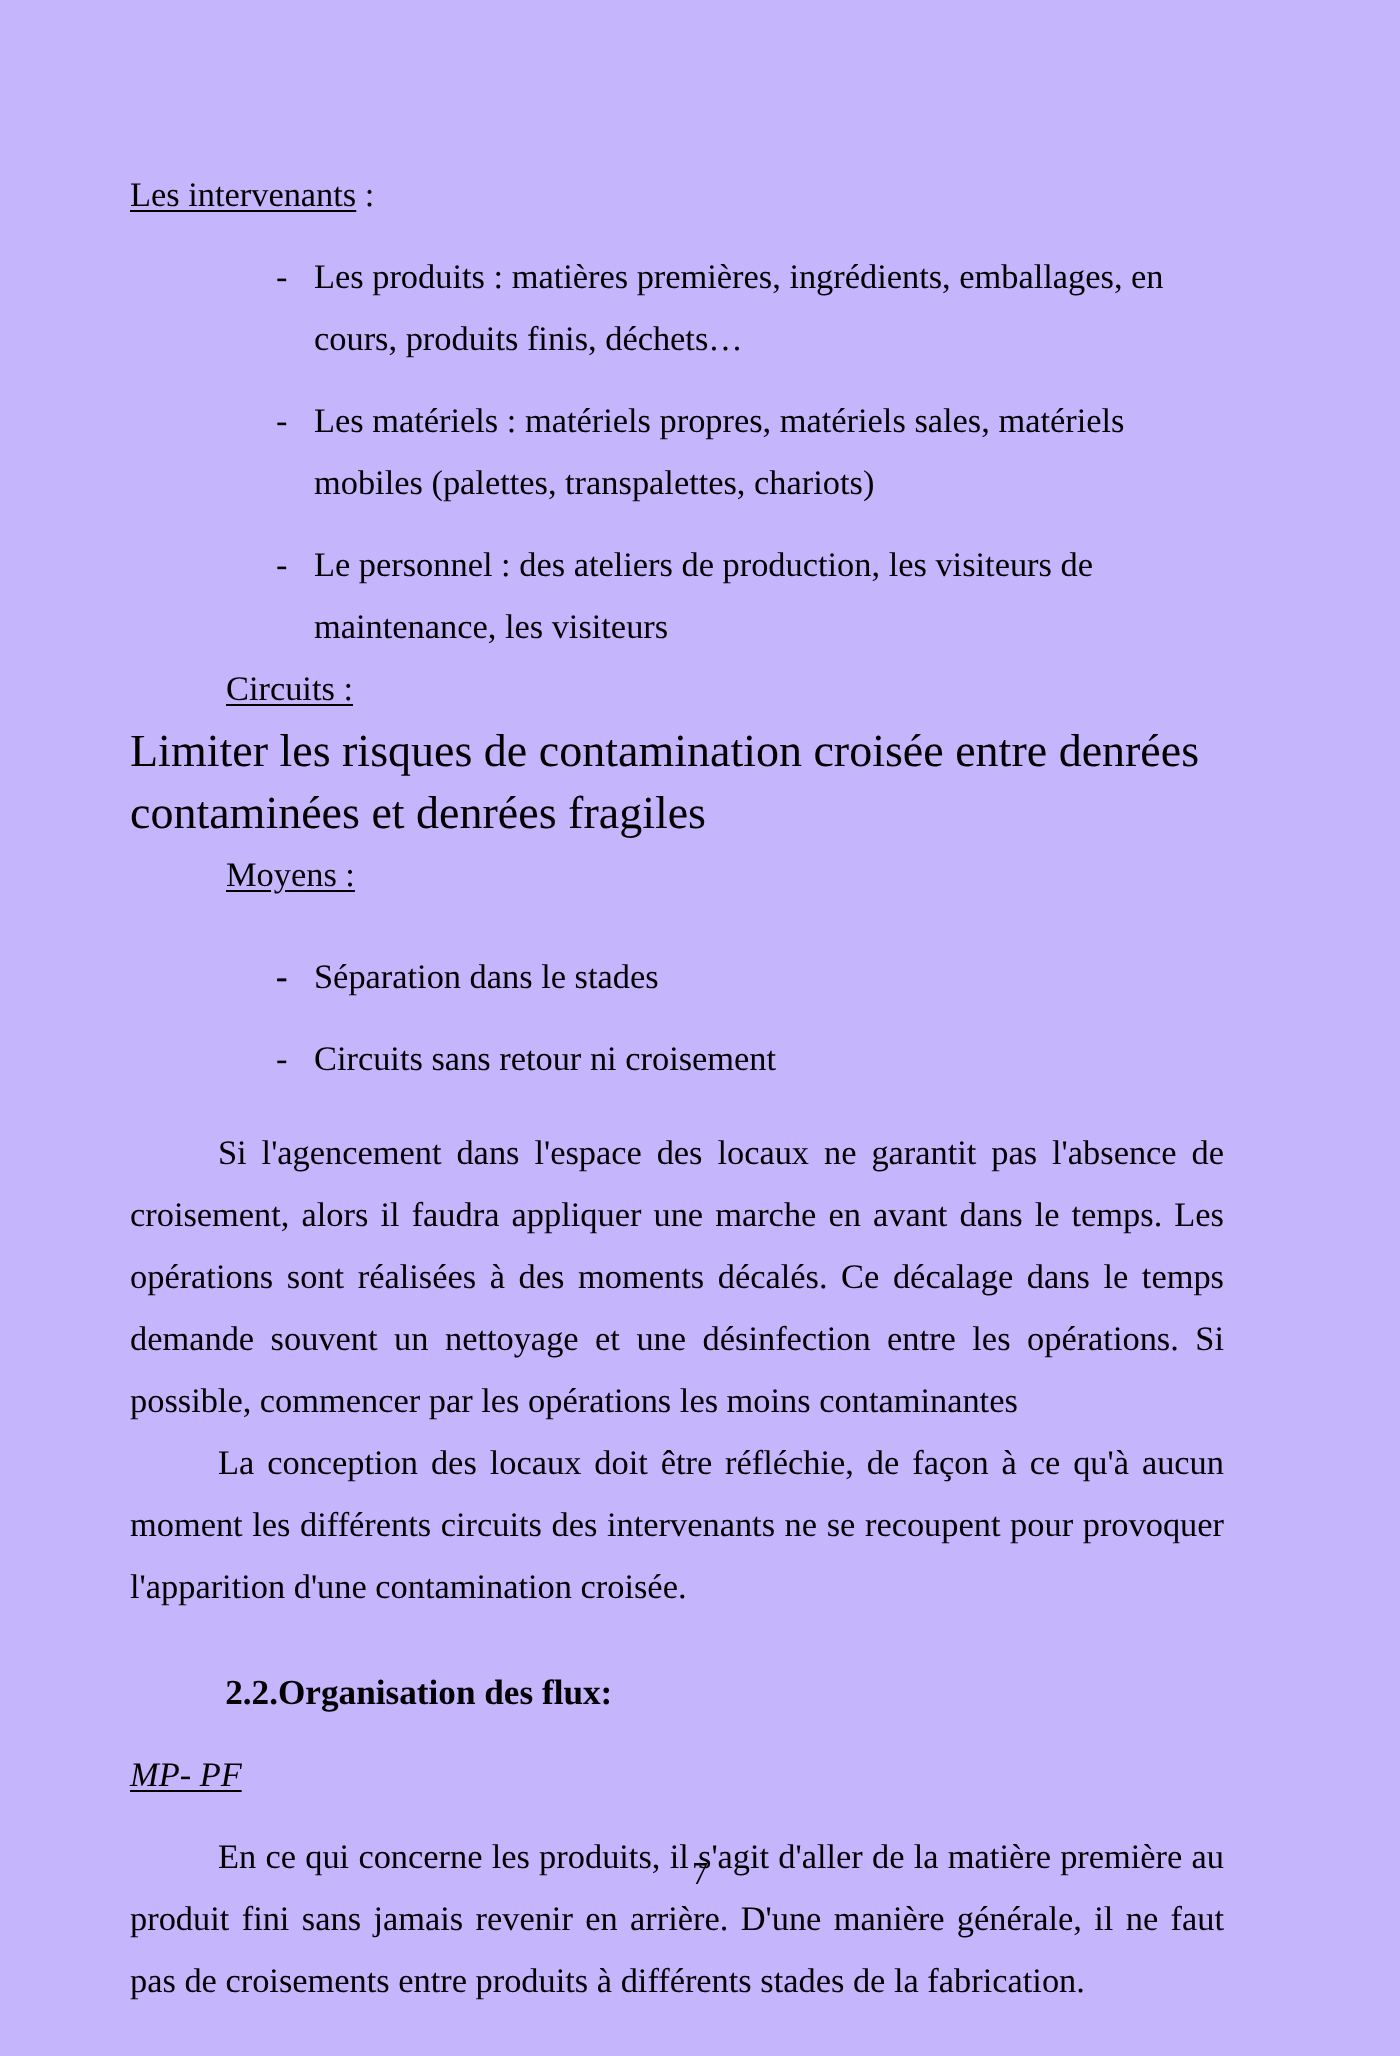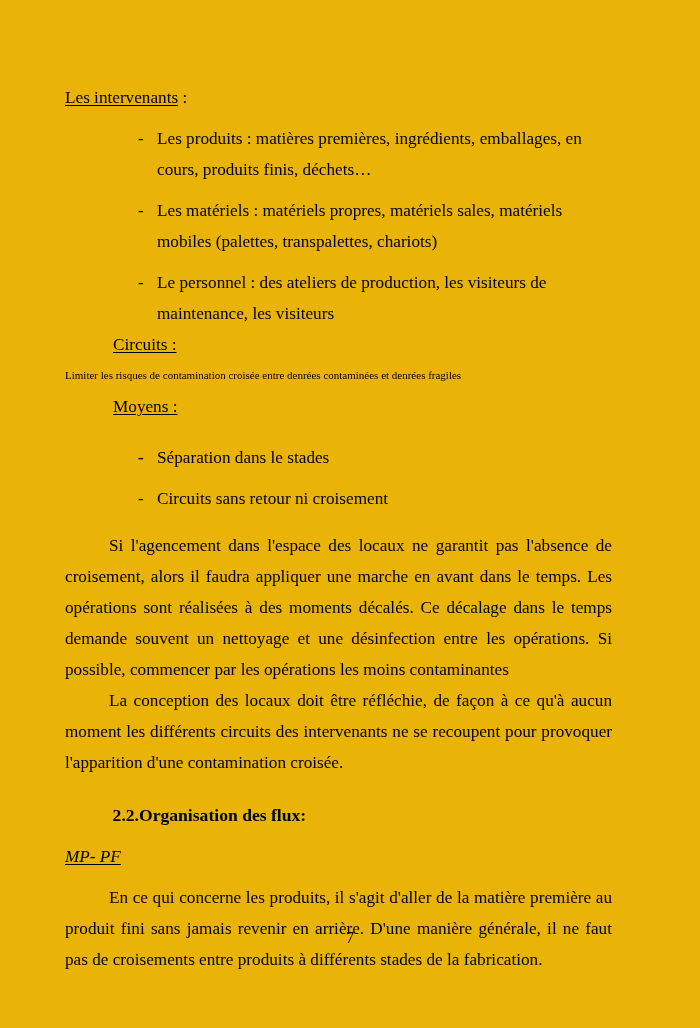--- a/index.html
+++ b/index.html
@@ -16,21 +16,21 @@
     color: #000000;
     overflow: hidden;
   }
 
   .page {
     position: absolute;
     left: 0;
     top: 0;
     width: 700px;
     height: 1028px;
-    background: #eab308;
+    background: #c4b5fd;
   }
 
   
   .content {
     position: absolute;
     left: 65px;
     top: 82px;
     width: 547px;
   }
 
@@ -81,21 +81,21 @@
     font-size: 17.2px;
     line-height: 31px;
     text-align: justify;
     text-justify: inter-word;
     text-indent: 44px;
     margin: 0;
   }
 
   
   .plain {
-    font-size: 11px;
+    font-size: 23px;
     line-height: 31px;
     margin: 0;
   }
 
   
   .section-heading {
     font-size: 17.6px;
     line-height: 31px;
     font-weight: bold;
     margin-left: 28px;

